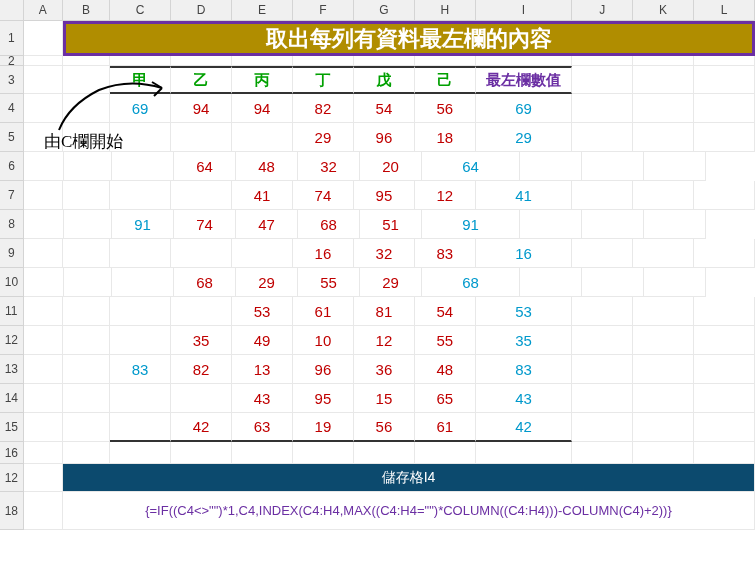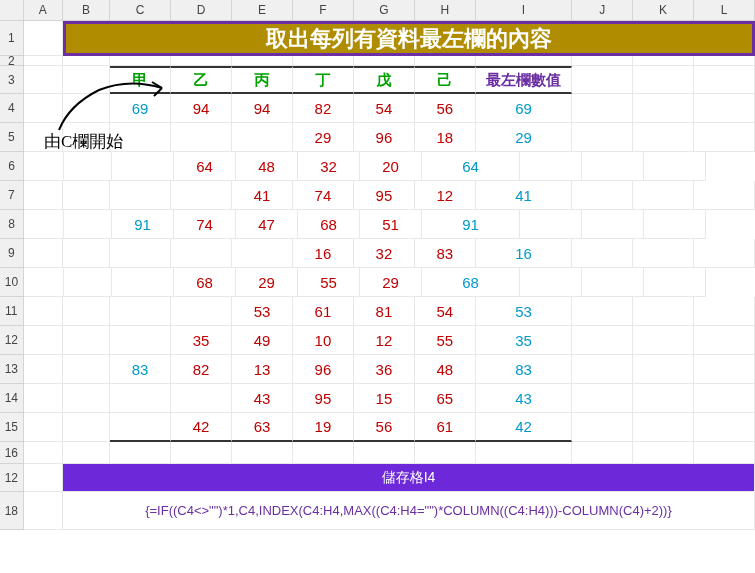--- a/index.html
+++ b/index.html
@@ -9,21 +9,21 @@
 .corner { width: 24px; height: 20px; background: #f0f0f0; border-right: 1px solid #d4d4d4; }
 .ch { height: 20px; text-align: center; font-size: 12px; color: #444; border-right: 1px solid #d4d4d4; line-height: 20px; }
 .row-header { width: 24px; background: #f0f0f0; text-align: center; font-size: 12px; color: #444; border-right: 1px solid #d4d4d4; border-bottom: 1px solid #d4d4d4; display: flex; align-items: center; justify-content: center; }
 .row { display: flex; }
 .cell { border-right: 1px solid #e8e8e8; border-bottom: 1px solid #e8e8e8; display: flex; align-items: center; justify-content: center; font-size: 15px; }
 .title-cell { background: #B08D00; color: #fff; font-size: 22px; font-weight: bold; border: 3px solid #6b2fa3; }
 .header-green { color: #00a000; font-weight: bold; }
 .header-purple { color: #6b2fa3; font-weight: bold; }
 .val-blue { color: #0099cc; }
 .val-red { color: #c00000; }
-.banner-cell { background: #6d28d9; color: #fff; font-size: 14px; }
+.banner-cell { background: #0c4a6e; color: #fff; font-size: 14px; }
 .formula-cell { color: #6b2fa3; font-size: 13px; white-space: nowrap; }
 .top-border { border-top: 2px solid #333; }
 .bottom-border { border-bottom: 2px solid #333; }
 .annotation { position: absolute; left: 44px; top: 80px; pointer-events: none; }
 .annotation-text { font-family: "KaiTi", cursive; font-size: 17px; color: #000; position: absolute; top: 50px; left: 0; white-space: nowrap; }
 </style>
 </head>
 <body>
 
 <div class="sheet">

